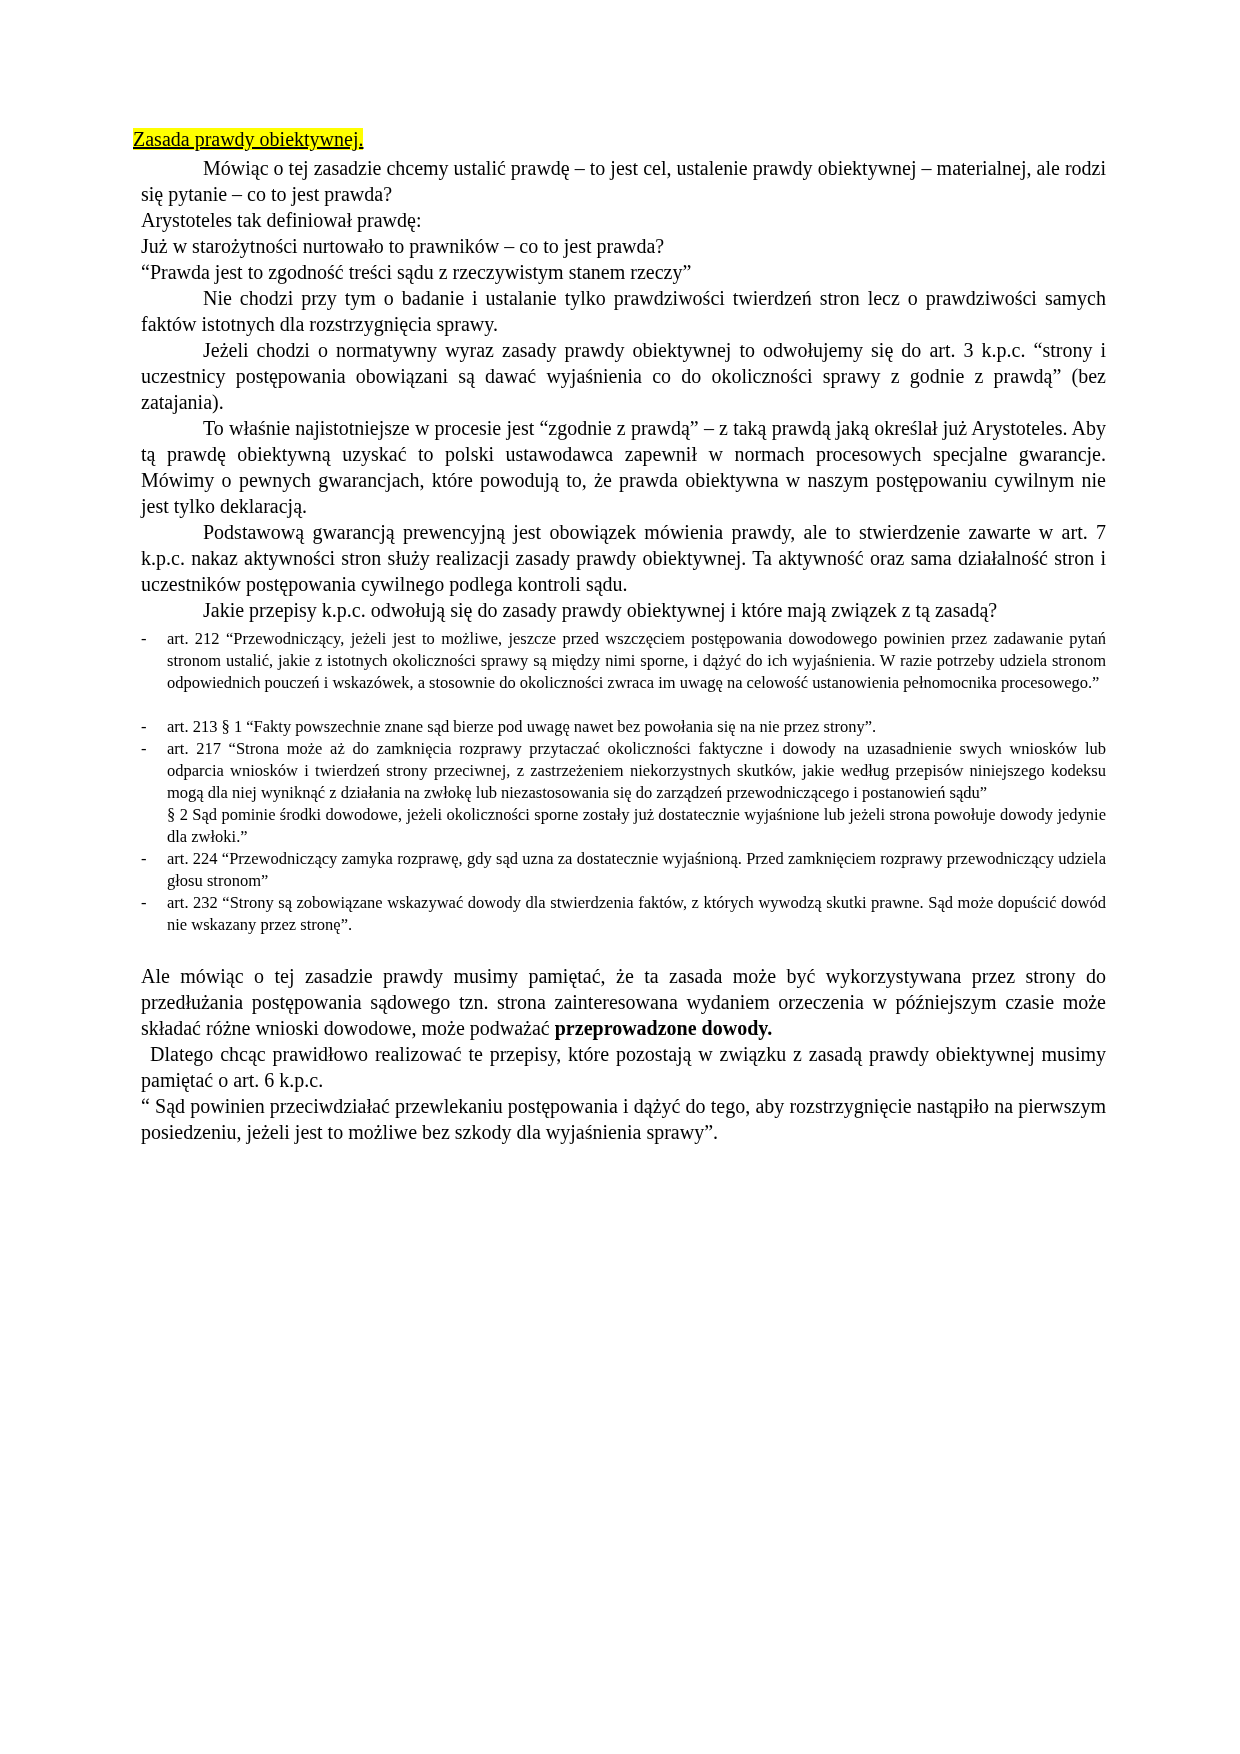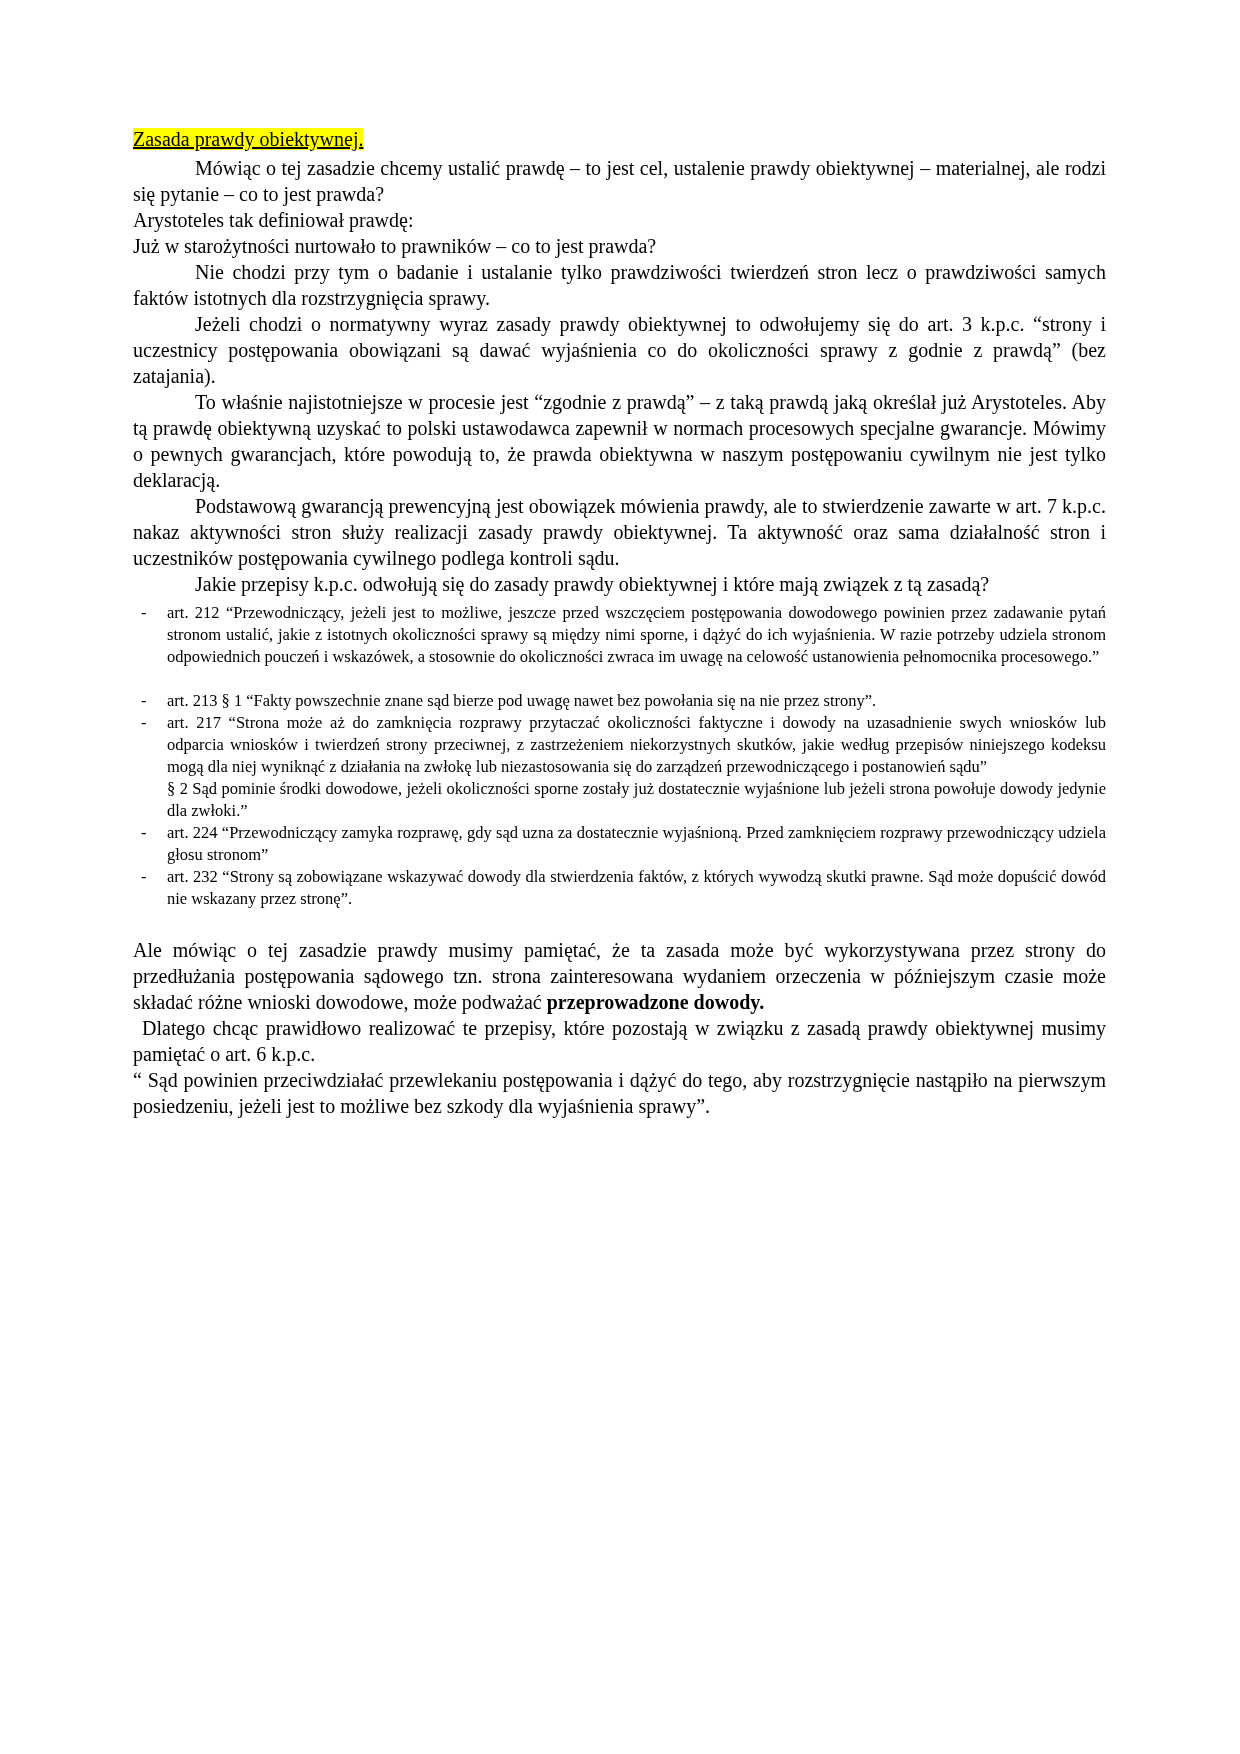--- a/index.html
+++ b/index.html
@@ -11,20 +11,21 @@
     color: #000000;
     font-family: "Liberation Serif", serif;
   }
   .page { padding: 126px 134px 0 133px; }
   .title-line { font-size: 20px; line-height: 26px; margin-bottom: 3px; }
   .highlight { background: #ffff00; text-decoration: underline; margin-top: 20px; }
   p.body {
     font-size: 20px;
     line-height: 26px;
     text-align: justify;
+    margin-left: 8px;
   }
   p.indent { text-indent: 62px; }
   p.space-indent { text-indent: 9px; }
   .bold { font-weight: bold; }
   .list { margin-top: 5px; margin-bottom: 27px; }
   .list-item {
     position: relative;
     padding-left: 34px;
     font-size: 16.5px;
     line-height: 22px;
@@ -37,20 +38,21 @@
 </head>
 <body>
 
 <div class="page">
 
   <div class="title-line"><span class="highlight" style="background-color: rgb(255, 255, 0);">Zasada prawdy obiektywnej.</span></div>
 
   <p class="body indent">Mówiąc o tej zasadzie chcemy ustalić prawdę – to jest cel, ustalenie prawdy obiektywnej – materialnej, ale rodzi się pytanie – co to jest prawda?</p>
   <p class="body">Arystoteles tak definiował prawdę:</p>
   <p class="body">Już w starożytności nurtowało to prawników – co to jest prawda?</p>
+  <p class="body">“Prawda jest to zgodność treści sądu z rzeczywistym stanem rzeczy”</p>
   <p class="body indent">Nie chodzi przy tym o badanie i ustalanie tylko prawdziwości twierdzeń stron lecz o prawdziwości samych faktów istotnych dla rozstrzygnięcia sprawy.</p>
   <p class="body indent">Jeżeli chodzi o normatywny wyraz zasady prawdy obiektywnej to odwołujemy się do art. 3 k.p.c. “strony i uczestnicy postępowania obowiązani są dawać wyjaśnienia co do okoliczności sprawy z godnie z prawdą” (bez zatajania).</p>
   <p class="body indent">To właśnie najistotniejsze w procesie jest “zgodnie z prawdą” – z taką prawdą jaką określał już Arystoteles. Aby tą prawdę obiektywną uzyskać to polski ustawodawca zapewnił w normach procesowych specjalne gwarancje. Mówimy o pewnych gwarancjach, które powodują to, że prawda obiektywna w naszym postępowaniu cywilnym nie jest tylko deklaracją.</p>
   <p class="body indent">Podstawową gwarancją prewencyjną jest obowiązek mówienia prawdy, ale to stwierdzenie zawarte w art. 7 k.p.c. nakaz aktywności stron służy realizacji zasady prawdy obiektywnej. Ta aktywność oraz sama działalność stron i uczestników postępowania cywilnego podlega kontroli sądu.</p>
   <p class="body indent">Jakie przepisy k.p.c. odwołują się do zasady prawdy obiektywnej i które mają związek z tą zasadą?</p>
 
   <div class="list">
 
     <div class="list-item gap-after">
       <span class="marker">-</span>

